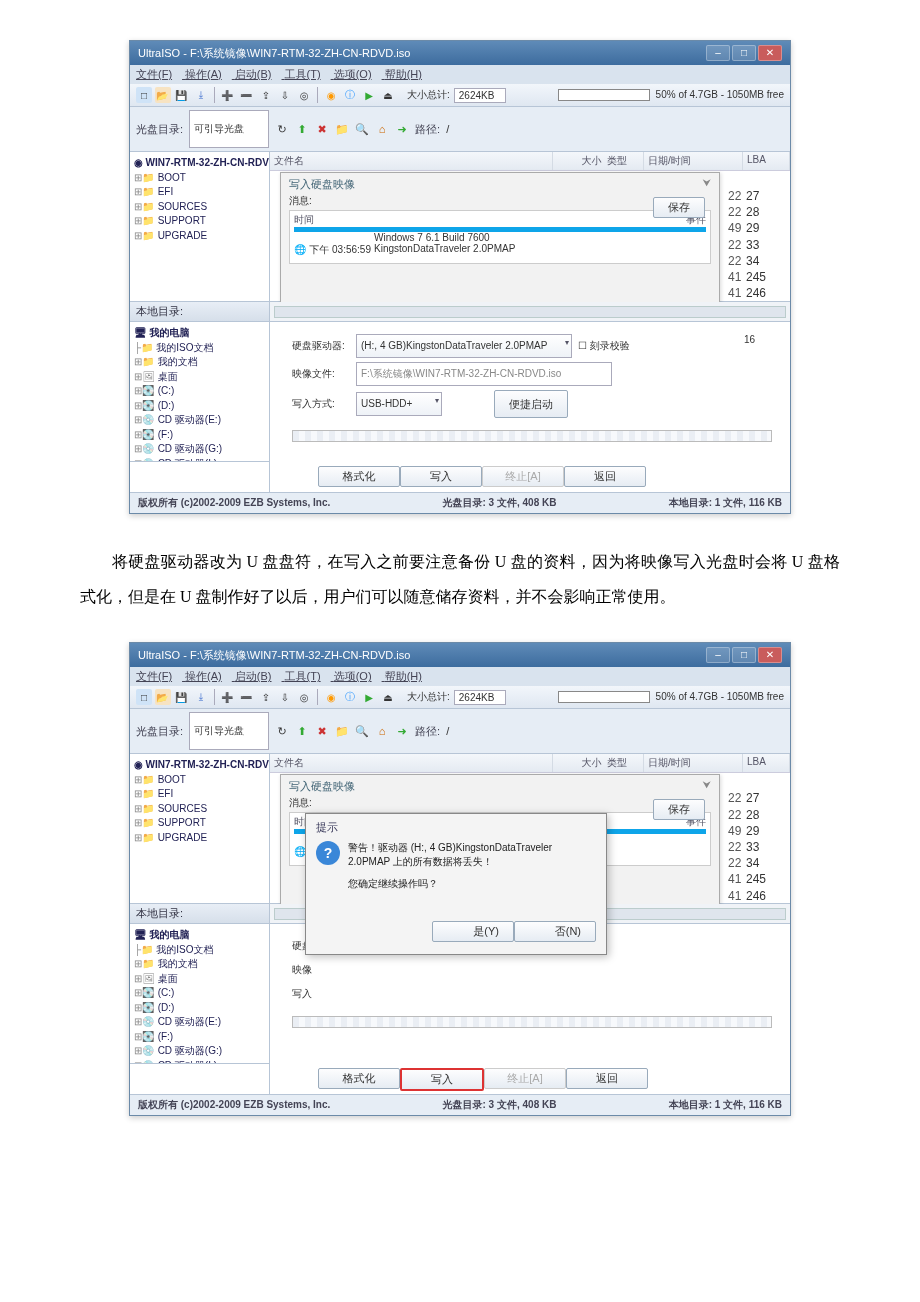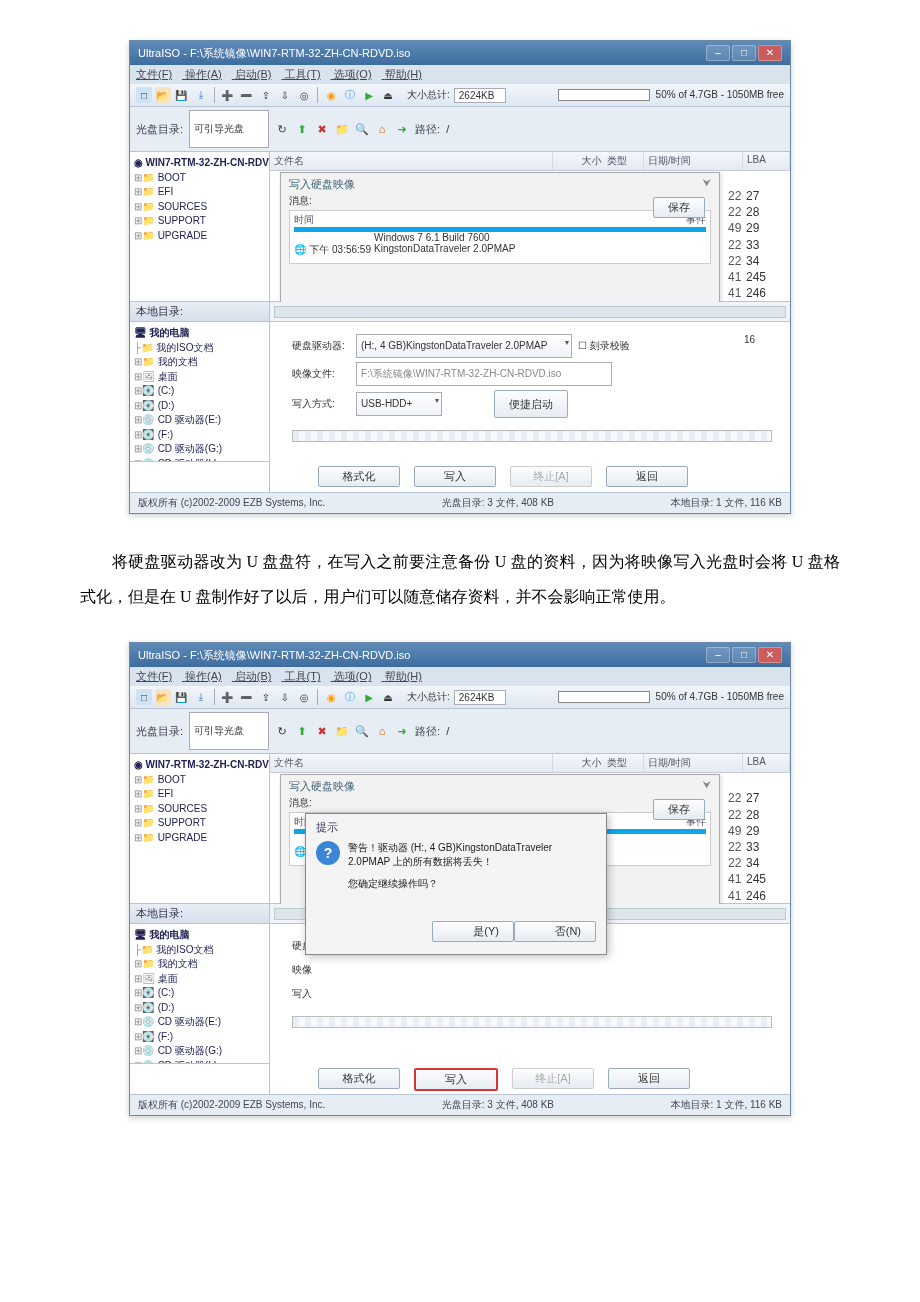--- a/index.html
+++ b/index.html
@@ -267,21 +267,20 @@
     display: inline-block;
     padding: 2px 14px;
     border: 1px solid #9ab;
     background: linear-gradient(#fdfdfe, #e6ecf3);
     border-radius: 2px;
     font-size: 11px;
   }
   .bot-actions {
     grid-column: 2/3;
     display: flex;
-    gap: 14px;
     padding: 4px 18px 0 48px;
     background: #fff;
     align-items: flex-start;
   }
   .bot-actions .wbtn { min-width: 52px; text-align:center; }
   .botred { border: 2px solid #d33 !important; }
   .progressbar {
     grid-column: 2/3;
     background:#fff;
     padding: 2px 18px 0 22px;
@@ -292,20 +291,21 @@
     background: repeating-linear-gradient(90deg,#eaeef4 0,#eaeef4 6px,#f7f9fc 6px,#f7f9fc 12px);
   }
   .statusbar {
     background: #e6edf5;
     border-top: 1px solid #b7c5d6;
     padding: 3px 8px;
     display: flex;
     justify-content: space-between;
     font-size: 10px;
     color: #445;
+    font-weight: bold;
   }
   
   .popup {
     position: absolute;
     left: 175px;
     top: 170px;
     width: 280px;
     background: #f4f4f4;
     border: 1px solid #888;
     box-shadow: 2px 2px 8px rgba(0,0,0,0.25);

